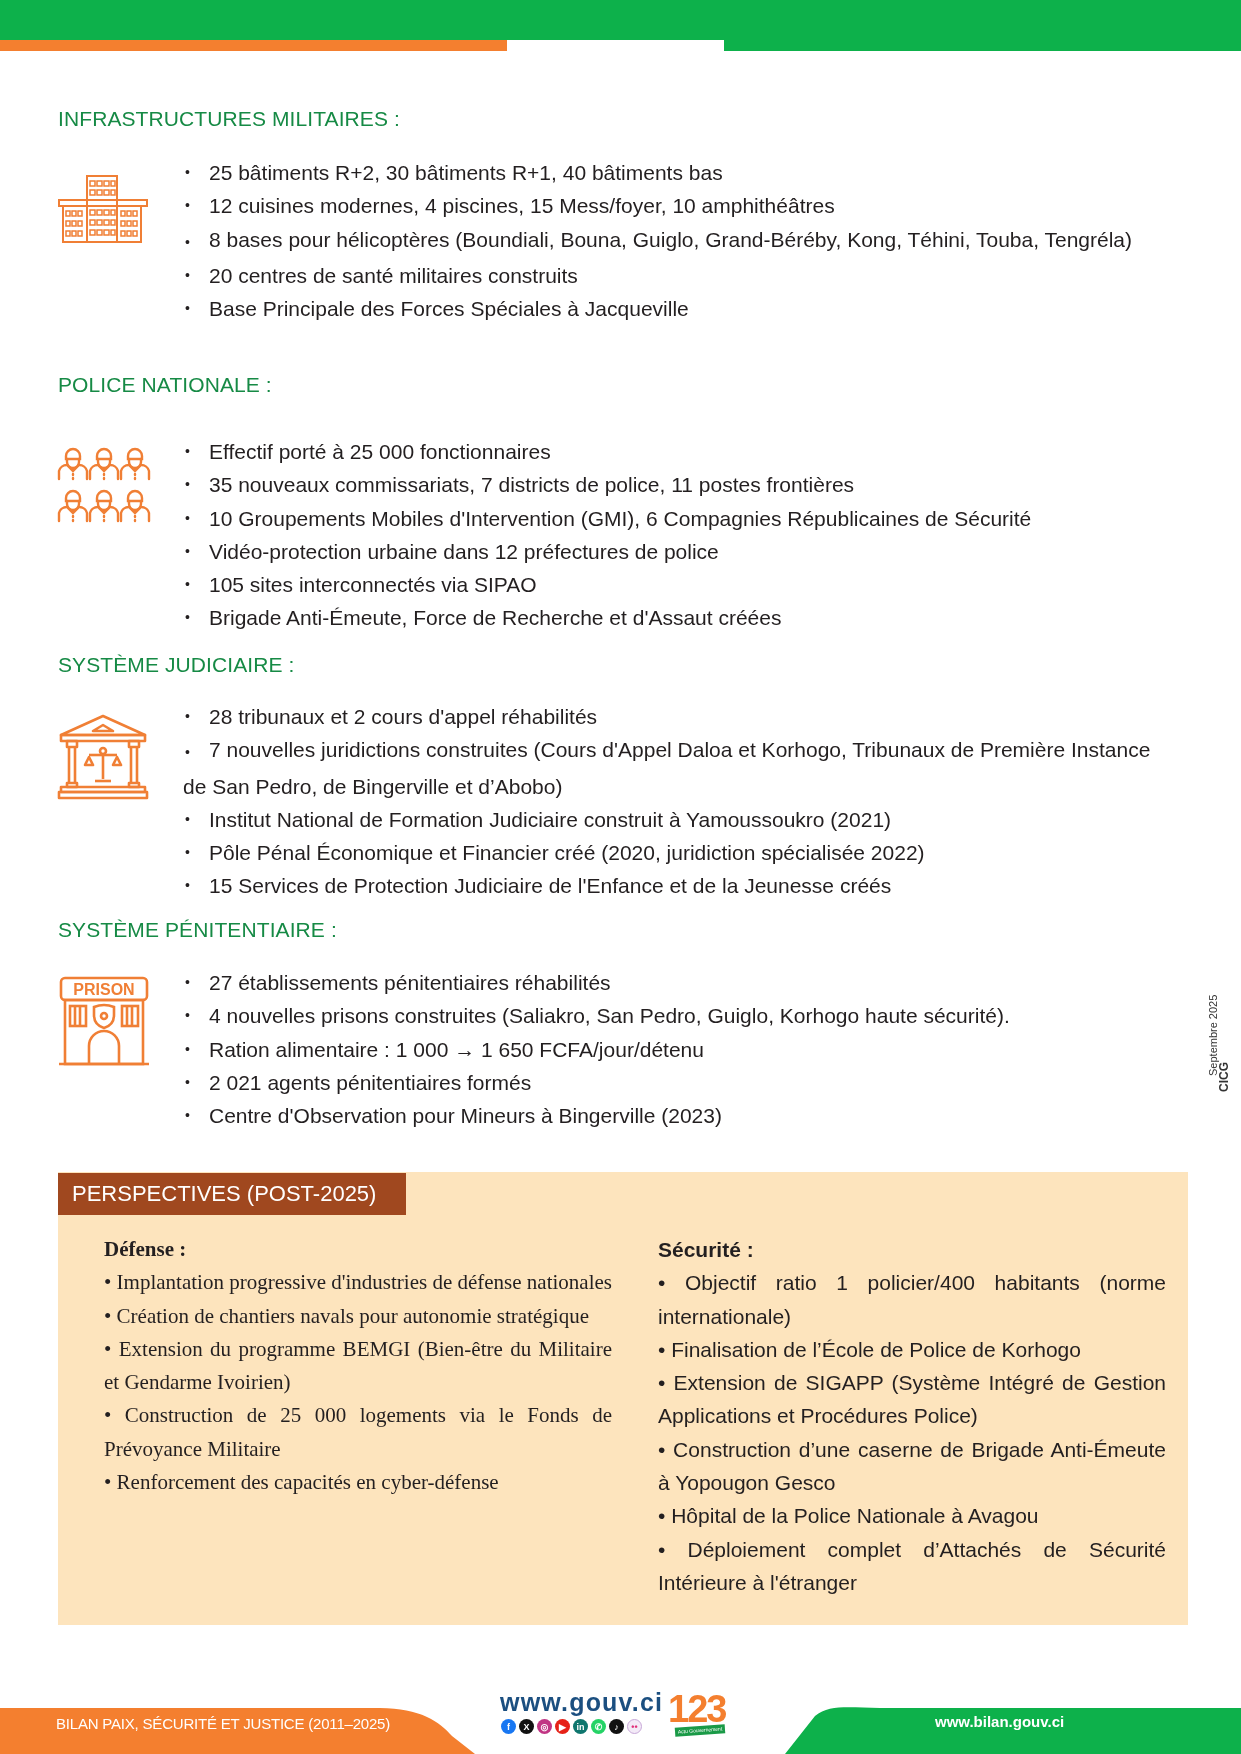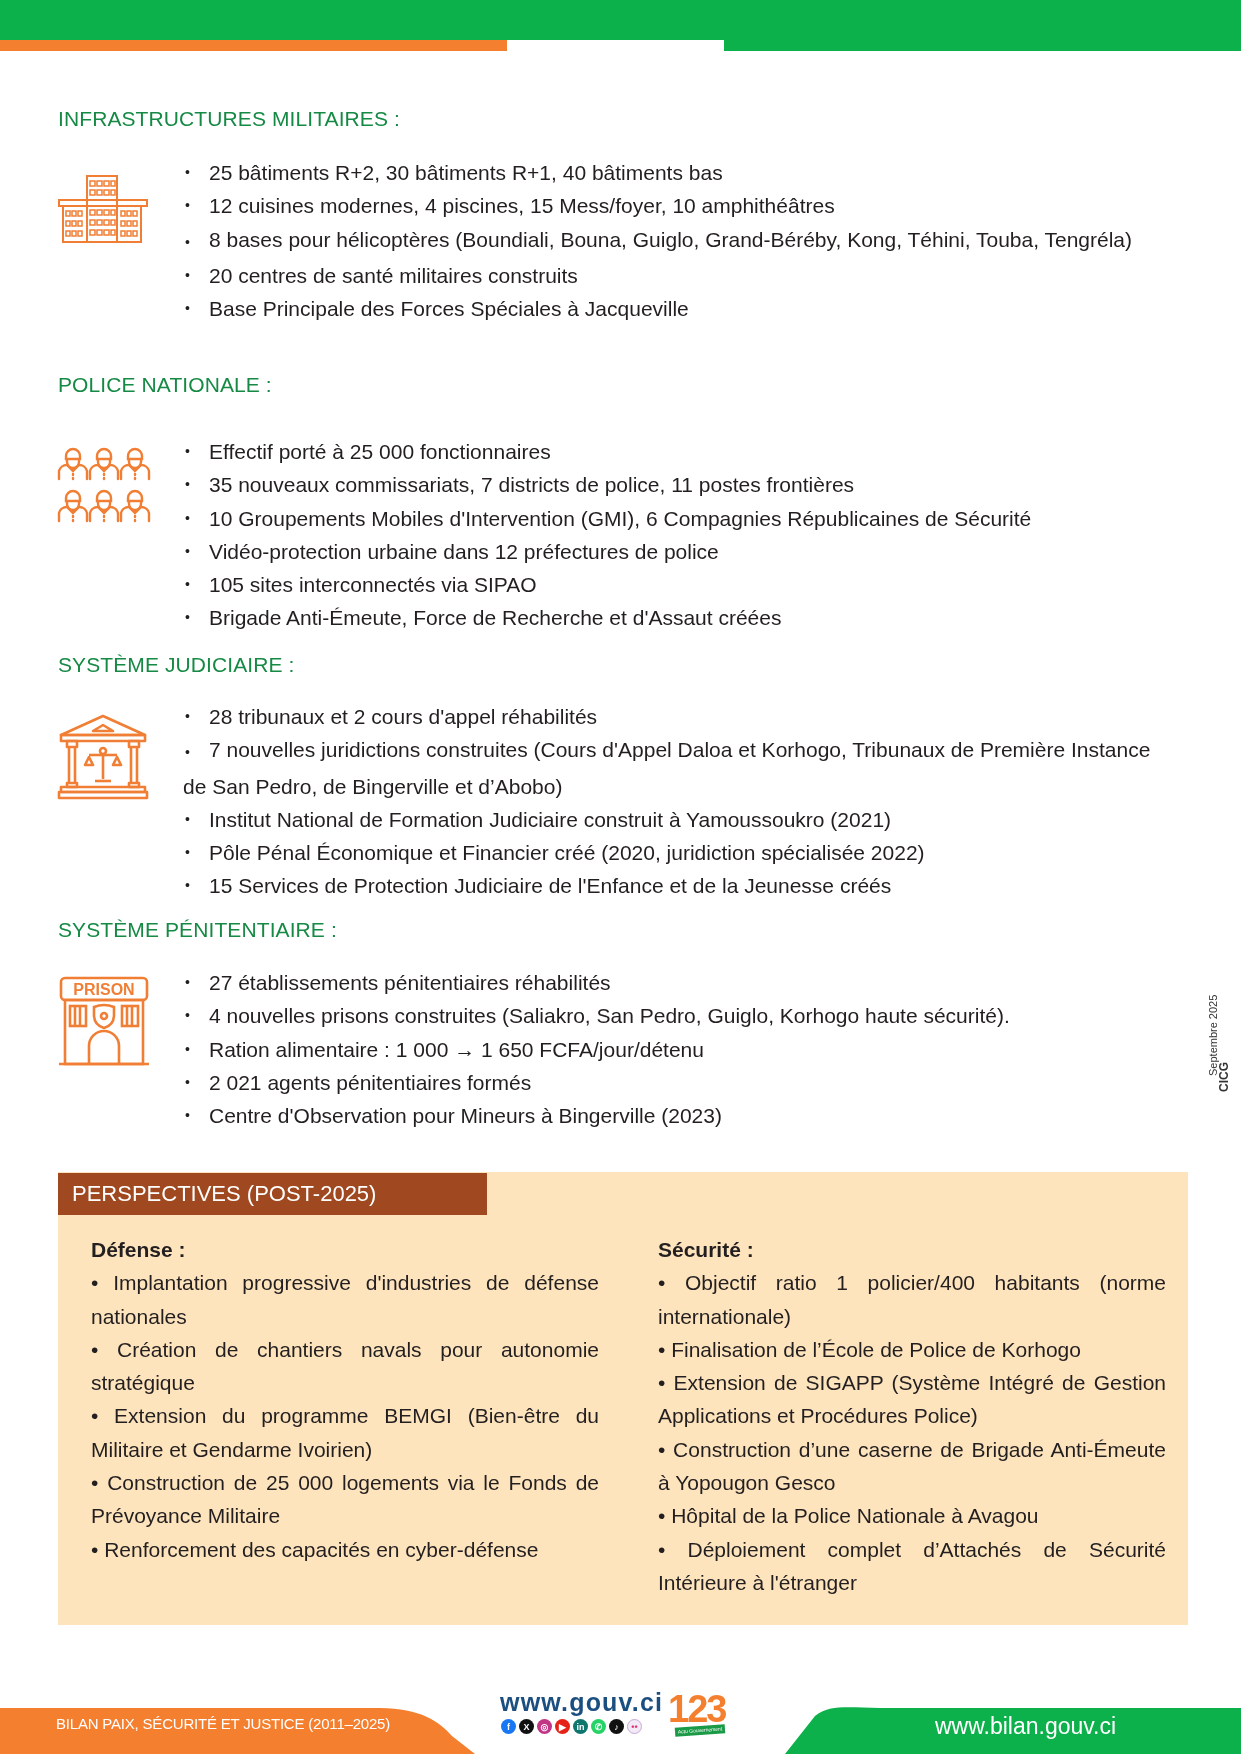--- a/index.html
+++ b/index.html
@@ -15,37 +15,37 @@
     .icon { position: absolute; left: 57px; }
     .icon svg { display: block; }
     .bullets { position: absolute; left: 183px; width: 990px; font-size: 21px; line-height: 33.3px; color: #231f20; }
     .bullets .li { position: relative; padding-left: 26px; }
     .bullets .li.wrap { padding-left: 0; text-indent: 0; }
     .bullets .li .dot { position: absolute; left: 2px; top: 0; font-size: 14px; }
     .bullets .li.wrap .dot { position: static; display: inline-block; width: 26px; padding-left: 2px; }
 
     
     .persp-box { position: absolute; left: 58px; top: 1172px; width: 1130px; height: 453px; background: #fde4bd; }
-    .persp-title { position: absolute; left: 58px; top: 1173px; width: 429px; height: 42px; background: #a0481f;
+    .persp-title { position: absolute; left: 58px; top: 1173px; width: 348px; height: 42px; background: #a0481f;
                    color: #ffffff; font-size: 22px; line-height: 42px; padding-left: 14px; }
     .persp-col { position: absolute; width: 508px; font-size: 21px; line-height: 33.3px; text-align: justify; color: #231f20; }
     .persp-col .head { font-weight: bold; }
     .persp-col .p { text-align: justify; }
 
     
     .side-label { position: absolute; left: 1207px; top: 952px; width: 30px; height: 160px; }
     .side-label .txt { position: absolute; left: 0; top: 0; transform-origin: left top; transform: rotate(-90deg) translate(-124px, 0);
                        font-size: 11px; color: #333; white-space: nowrap; }
     .side-label .logo { position: absolute; left: 2px; top: 118px; font-size: 12px; color: #333; transform: rotate(-90deg); font-weight: bold; }
 
     
     .footer-orange { position: absolute; left: 0; top: 1694px; width: 475px; height: 60px; }
     .footer-green { position: absolute; left: 760px; top: 1694px; width: 481px; height: 60px; }
     .footer-left-text { position: absolute; left: 56px; top: 1715px; font-size: 15px; color: #ffffff; letter-spacing: -0.2px; }
-    .footer-right-text { position: absolute; left: 935px; top: 1713px; font-size: 23px; color: #ffffff; }
+    .footer-right-text { position: absolute; left: 935px; top: 1713px; font-size: 15px; color: #ffffff; font-weight: bold; }
     .gouv { position: absolute; left: 500px; top: 1688px; font-size: 25px; font-weight: bold; color: #1b4f80; letter-spacing: 1.2px; }
     .socials { position: absolute; left: 501px; top: 1719px; display: flex; gap: 3px; }
     .socials .s { width: 15px; height: 15px; border-radius: 50%; display: flex; align-items: center; justify-content: center;
                   font-size: 9px; color: #fff; font-weight: bold; }
     .badge101 { position: absolute; left: 668px; top: 1690px; font-size: 38px; font-weight: bold; color: #f47f2f; letter-spacing: -2px; line-height: 38px; }
     .badge101-ribbon { position: absolute; left: 675px; top: 1726px; width: 50px; height: 9px; background: #1a9a47; transform: rotate(-4deg);
                        font-size: 5px; color: #fff; text-align: center; line-height: 9px; }
   </style>
 </head>
 <body>
@@ -196,21 +196,21 @@
 </div>
 
 <div class="side-label">
   <div class="txt">Septembre 2025</div>
   <div class="logo">CICG</div>
 </div>
 
 <div class="persp-box"></div>
 <div class="persp-title">PERSPECTIVES (POST-2025)</div>
 
-<div class="persp-col" style="left:91px; top:1233px; width:508px;">
+<div class="persp-col" style="left:104px; top:1233px; width:508px;font-family:Liberation Serif, serif;">
   <div class="head">Défense :</div>
   <div class="p">•  Implantation progressive d'industries de défense nationales</div>
   <div class="p">• Création de chantiers navals pour autonomie stratégique</div>
   <div class="p">• Extension du programme BEMGI (Bien-être du Militaire et Gendarme Ivoirien)</div>
   <div class="p">• Construction de 25 000 logements via le Fonds de Prévoyance Militaire</div>
   <div class="p">• Renforcement des capacités en cyber-défense</div>
 </div>
 
 <div class="persp-col" style="left:658px; top:1233px; width:508px;">
   <div class="head">Sécurité :</div>

